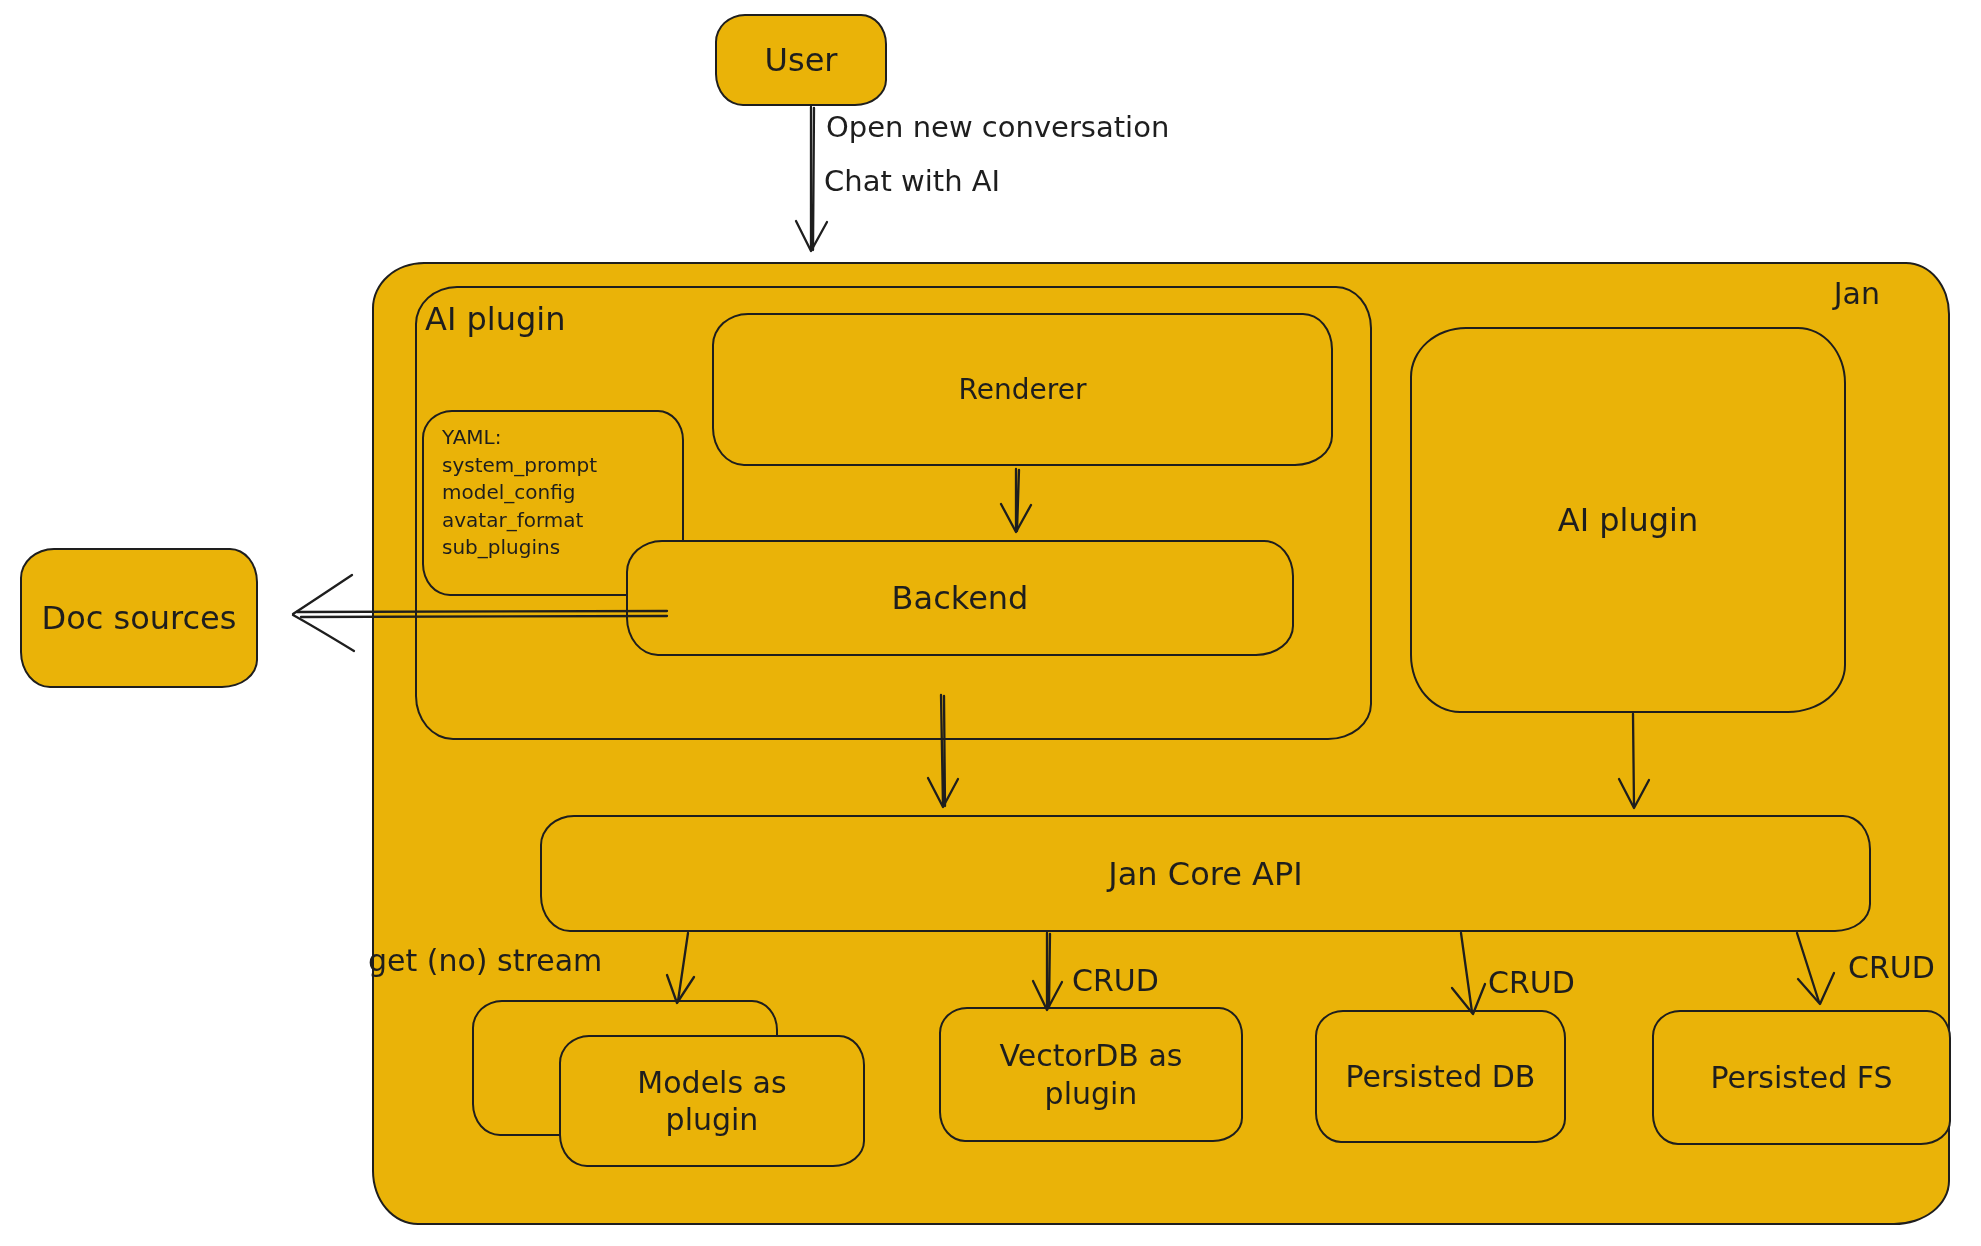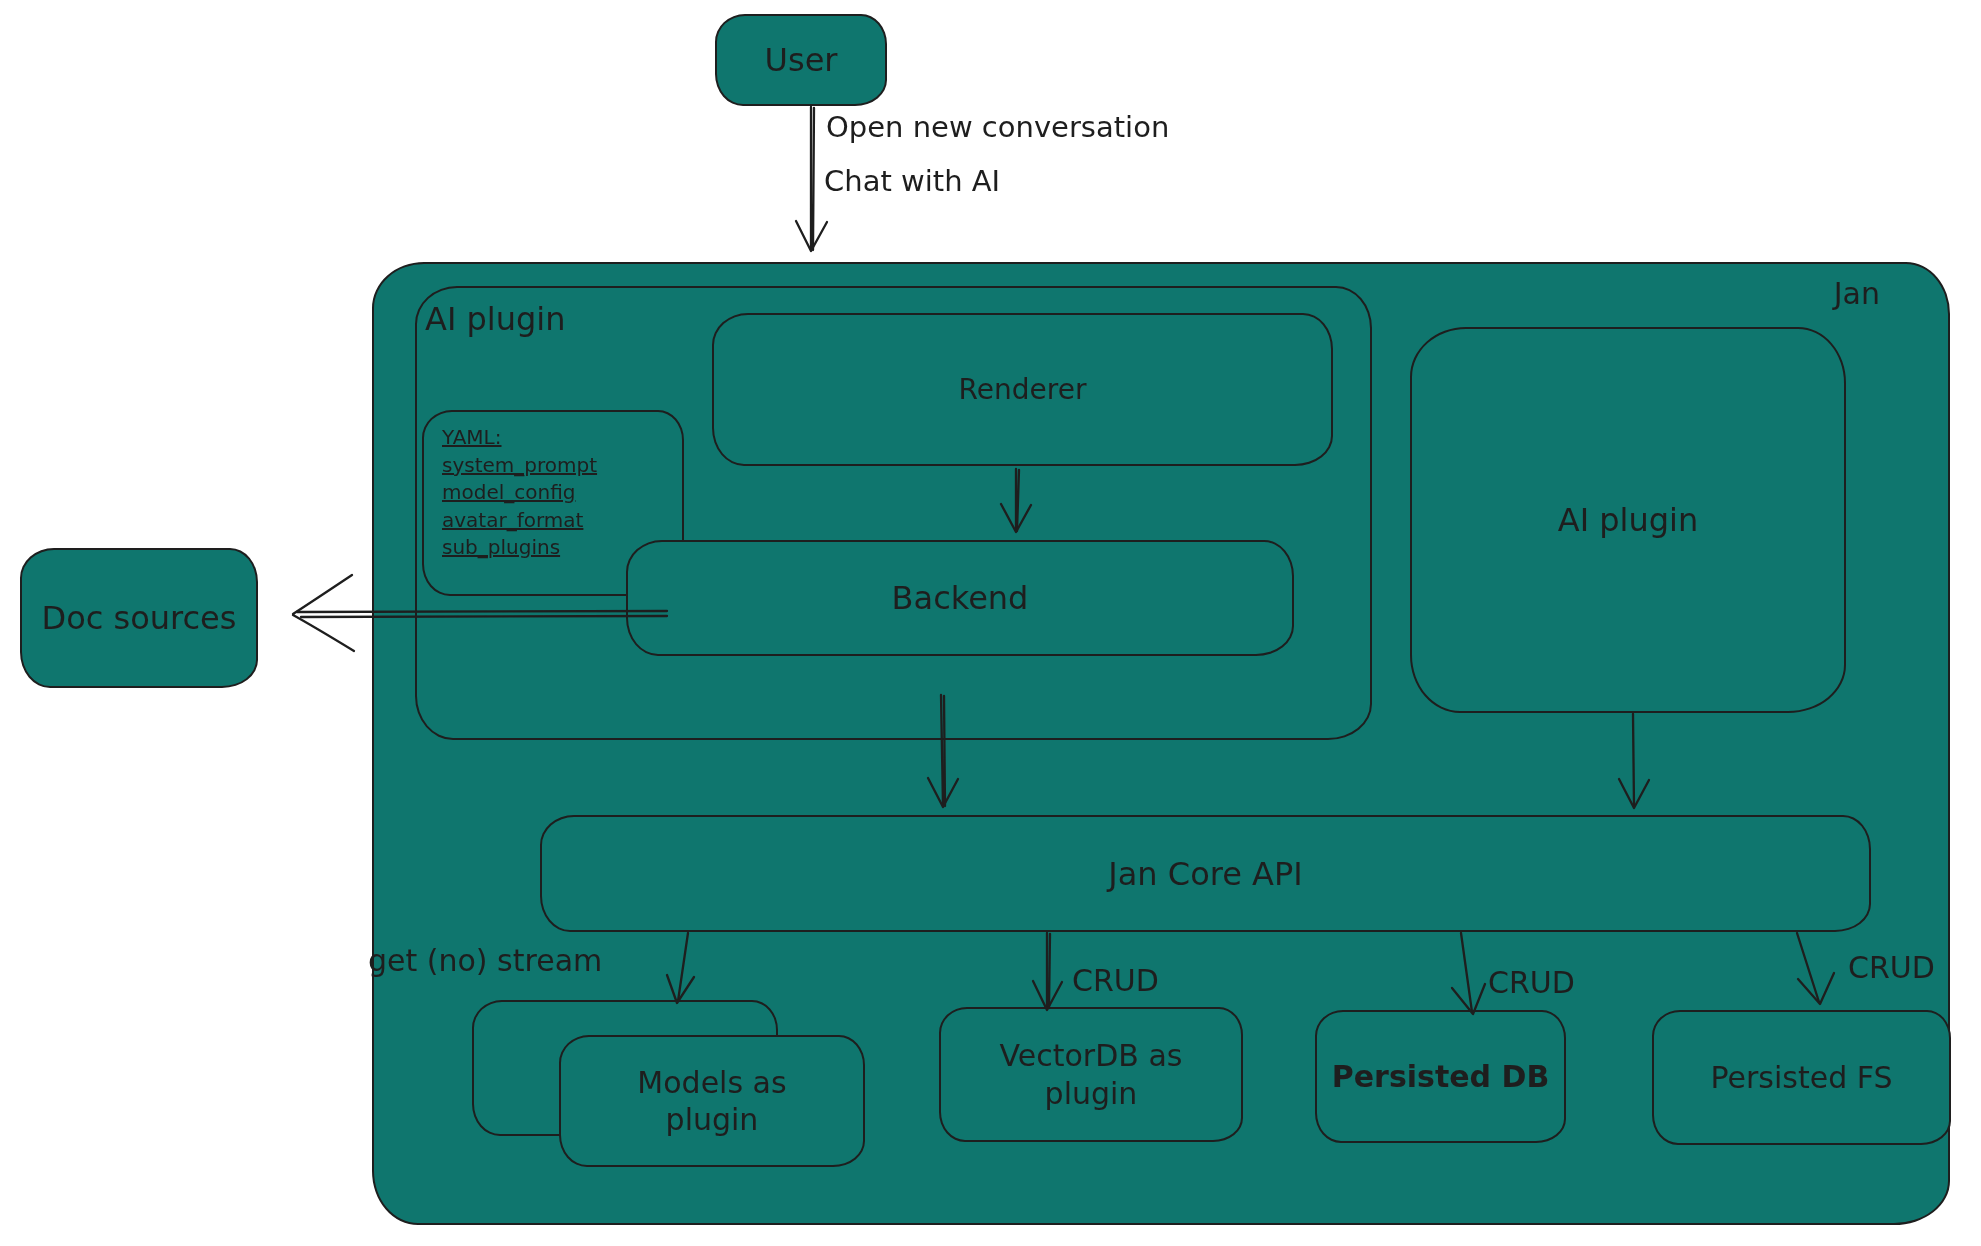--- a/index.html
+++ b/index.html
@@ -2,21 +2,21 @@
 <html><head>
 <meta charset="utf-8">
 <style>
   html,body{margin:0;padding:0;background:#ffffff;}
   body{font-family:"DejaVu Sans",sans-serif;color:#1e1e1e;}
   .canvas{position:relative;width:1981px;height:1246px;background:#ffffff;overflow:hidden;}
 
   .box{
     position:absolute;
     border:2.5px solid #1e1e1e;
-    background:#0f766e;
+    background:#eab308;
     box-sizing:border-box;
     display:flex;align-items:center;justify-content:center;
     text-align:center;
   }
   .box .lbl{display:block;}
   .two-line span{display:block;line-height:1.25;}
 
   
   .jan-box{left:372px;top:262px;width:1578px;height:963px;
     border-radius:52px 44px 56px 46px / 46px 52px 44px 54px;z-index:1;}
@@ -29,36 +29,36 @@
   
   .user-box{left:715px;top:14px;width:172px;height:92px;font-size:32px;
     border-radius:30px 26px 32px 28px / 28px 30px 26px 32px;z-index:3;}
   .renderer-box{left:712px;top:313px;width:621px;height:153px;font-size:28px;
     border-radius:36px 30px 38px 32px / 32px 36px 30px 38px;z-index:3;}
   .backend-box{left:626px;top:540px;width:668px;height:116px;font-size:32px;
     border-radius:36px 30px 38px 32px / 32px 36px 30px 38px;z-index:3;}
   .yaml-box{left:422px;top:410px;width:262px;height:186px;
     border-radius:30px 26px 32px 28px / 28px 30px 26px 32px;z-index:3;
     align-items:flex-start;justify-content:flex-start;}
-  .yaml-box .yaml-text{padding:12px 0 0 18px;text-align:left;font-size:20px;line-height:1.38;text-decoration:underline;}
+  .yaml-box .yaml-text{padding:12px 0 0 18px;text-align:left;font-size:20px;line-height:1.38;}
   .doc-box{left:20px;top:548px;width:238px;height:140px;font-size:32px;
     border-radius:34px 28px 36px 30px / 30px 34px 28px 36px;z-index:3;}
   .ai-right-box{left:1410px;top:327px;width:436px;height:386px;font-size:32px;
     border-radius:56px 48px 58px 50px / 50px 56px 48px 58px;z-index:2;}
   .core-box{left:540px;top:815px;width:1331px;height:117px;font-size:32px;
     border-radius:34px 28px 36px 30px / 30px 34px 28px 36px;z-index:3;}
 
   .models-back{left:472px;top:1000px;width:306px;height:136px;
     border-radius:30px 26px 32px 28px / 28px 30px 26px 32px;z-index:3;}
   .models-front{left:513px;top:1035px;width:306px;height:132px;font-size:30px;
     border-radius:30px 26px 32px 28px / 28px 30px 26px 32px;z-index:4;margin-left:46px;}
   .vectordb-box{left:903px;top:1007px;width:304px;height:135px;font-size:30px;
     border-radius:28px 24px 30px 26px / 26px 28px 24px 30px;z-index:3;margin-left:36px;}
   .pdb-box{left:1315px;top:1010px;width:251px;height:133px;font-size:30px;
-    border-radius:28px 24px 30px 26px / 26px 28px 24px 30px;z-index:3;font-weight:bold;}
+    border-radius:28px 24px 30px 26px / 26px 28px 24px 30px;z-index:3;}
   .pfs-box{left:1652px;top:1010px;width:299px;height:135px;font-size:30px;
     border-radius:28px 24px 30px 26px / 26px 28px 24px 30px;z-index:3;}
 
   
   .edge-label{position:absolute;font-size:30px;white-space:nowrap;z-index:6;}
   .lbl-open{left:826px;top:110px;font-size:29px;}
   .lbl-chat{left:824px;top:164px;font-size:29px;}
   .lbl-stream{left:368px;top:943px;}
   .lbl-crud-vec{left:1072px;top:963px;}
   .lbl-crud-pdb{left:1488px;top:965px;}

